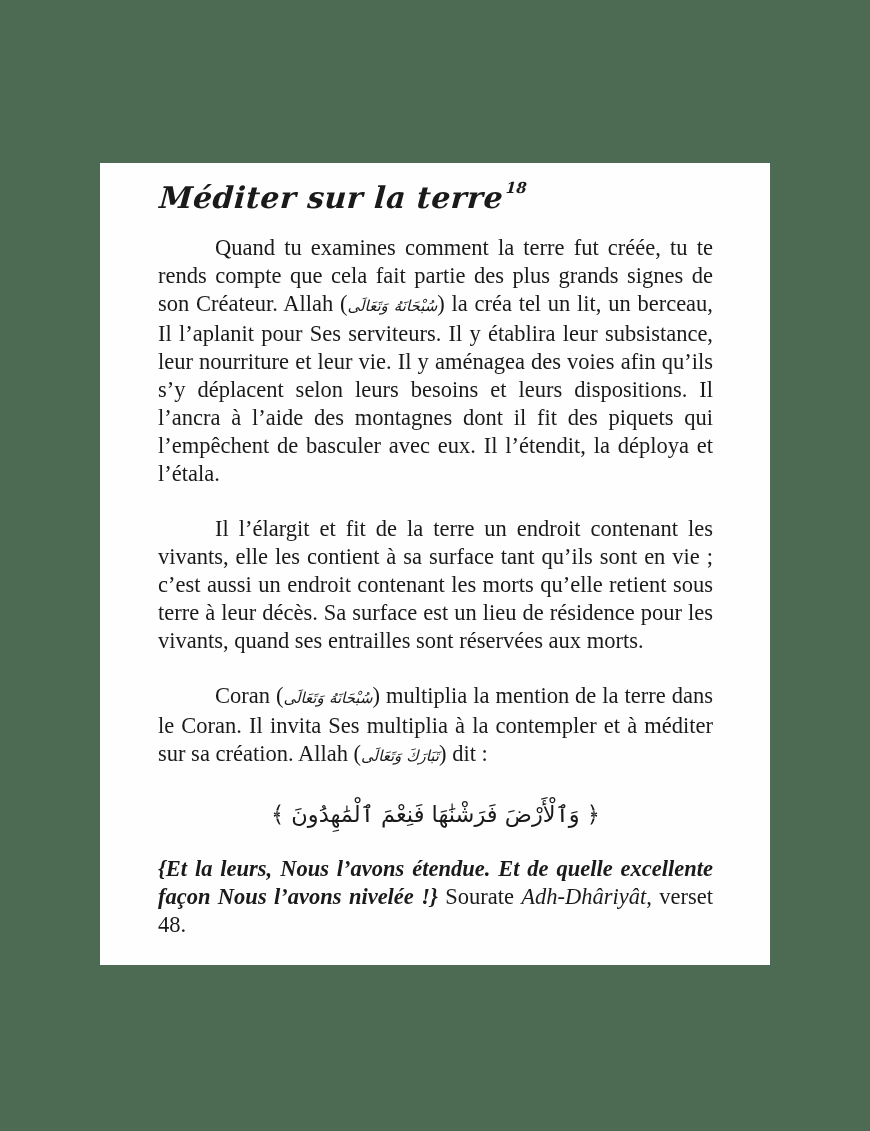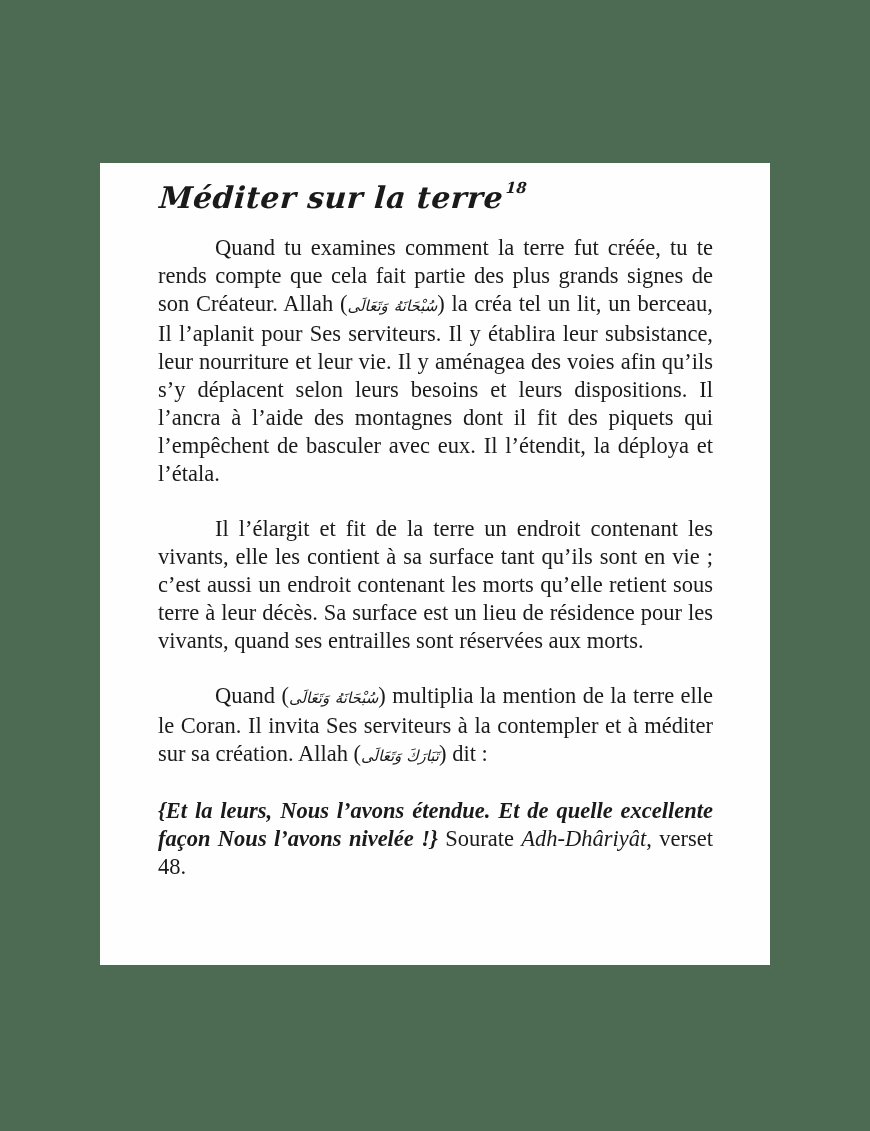--- a/index.html
+++ b/index.html
@@ -88,19 +88,20 @@
 <div class="book-page">
 
   <h1 class="page-title"><span>Méditer sur la terre</span><sup>18</sup></h1>
 
   <div class="body-text">
 
     <p class="first"><span>Quand tu examines comment la terre fut créée, tu te rends compte que cela fait partie des plus grands signes de son Créateur. Allah (</span><span class="arabic">سُبْحَانَهُ وَتَعَالَى</span><span>) la créa tel un lit, un berceau, Il l’aplanit pour Ses serviteurs. Il y établira leur subsistance, leur nourriture et leur vie. Il y aménagea des voies afin qu’ils s’y déplacent selon leurs besoins et leurs dispositions. Il l’ancra à l’aide des montagnes dont il fit des piquets qui l’empêchent de basculer avec eux. Il l’étendit, la déploya et l’étala.</span></p>
 
     <p><span>Il l’élargit et fit de la terre un endroit contenant les vivants, elle les contient à sa surface tant qu’ils sont en vie ; c’est aussi un endroit contenant les morts qu’elle retient sous terre à leur décès. Sa surface est un lieu de résidence pour les vivants, quand ses entrailles sont réservées aux morts.</span></p>
 
-    <p><span>Quand (</span><span class="arabic">سُبْحَانَهُ وَتَعَالَى</span><span>) multiplia la mention de la terre elle le Coran. Il invita Ses serviteurs à la contempler et à méditer sur sa création. Allah (</span><span class="arabic">تَبَارَكَ وَتَعَالَى</span><span>) dit :</span></p>
+    <p><span>Coran (</span><span class="arabic">سُبْحَانَهُ وَتَعَالَى</span><span>) multiplia la mention de la terre dans le Coran. Il invita Ses multiplia à la contempler et à méditer sur sa création. Allah (</span><span class="arabic">تَبَارَكَ وَتَعَالَى</span><span>) dit :</span></p>
 
+    <p class="verse" dir="rtl">﴿ وَٱلْأَرْضَ فَرَشْنَٰهَا فَنِعْمَ ٱلْمَٰهِدُونَ ﴾</p>
 
     <p class="no-indent"><span class="bold-italic">{Et la leurs, Nous l’avons étendue. Et de quelle excellente façon Nous l’avons nivelée !} </span><span>Sourate </span><span class="italic">Adh-Dhâriyât</span><span>, verset 48.</span></p>
 
   </div>
 </div>
 
 </body></html>

